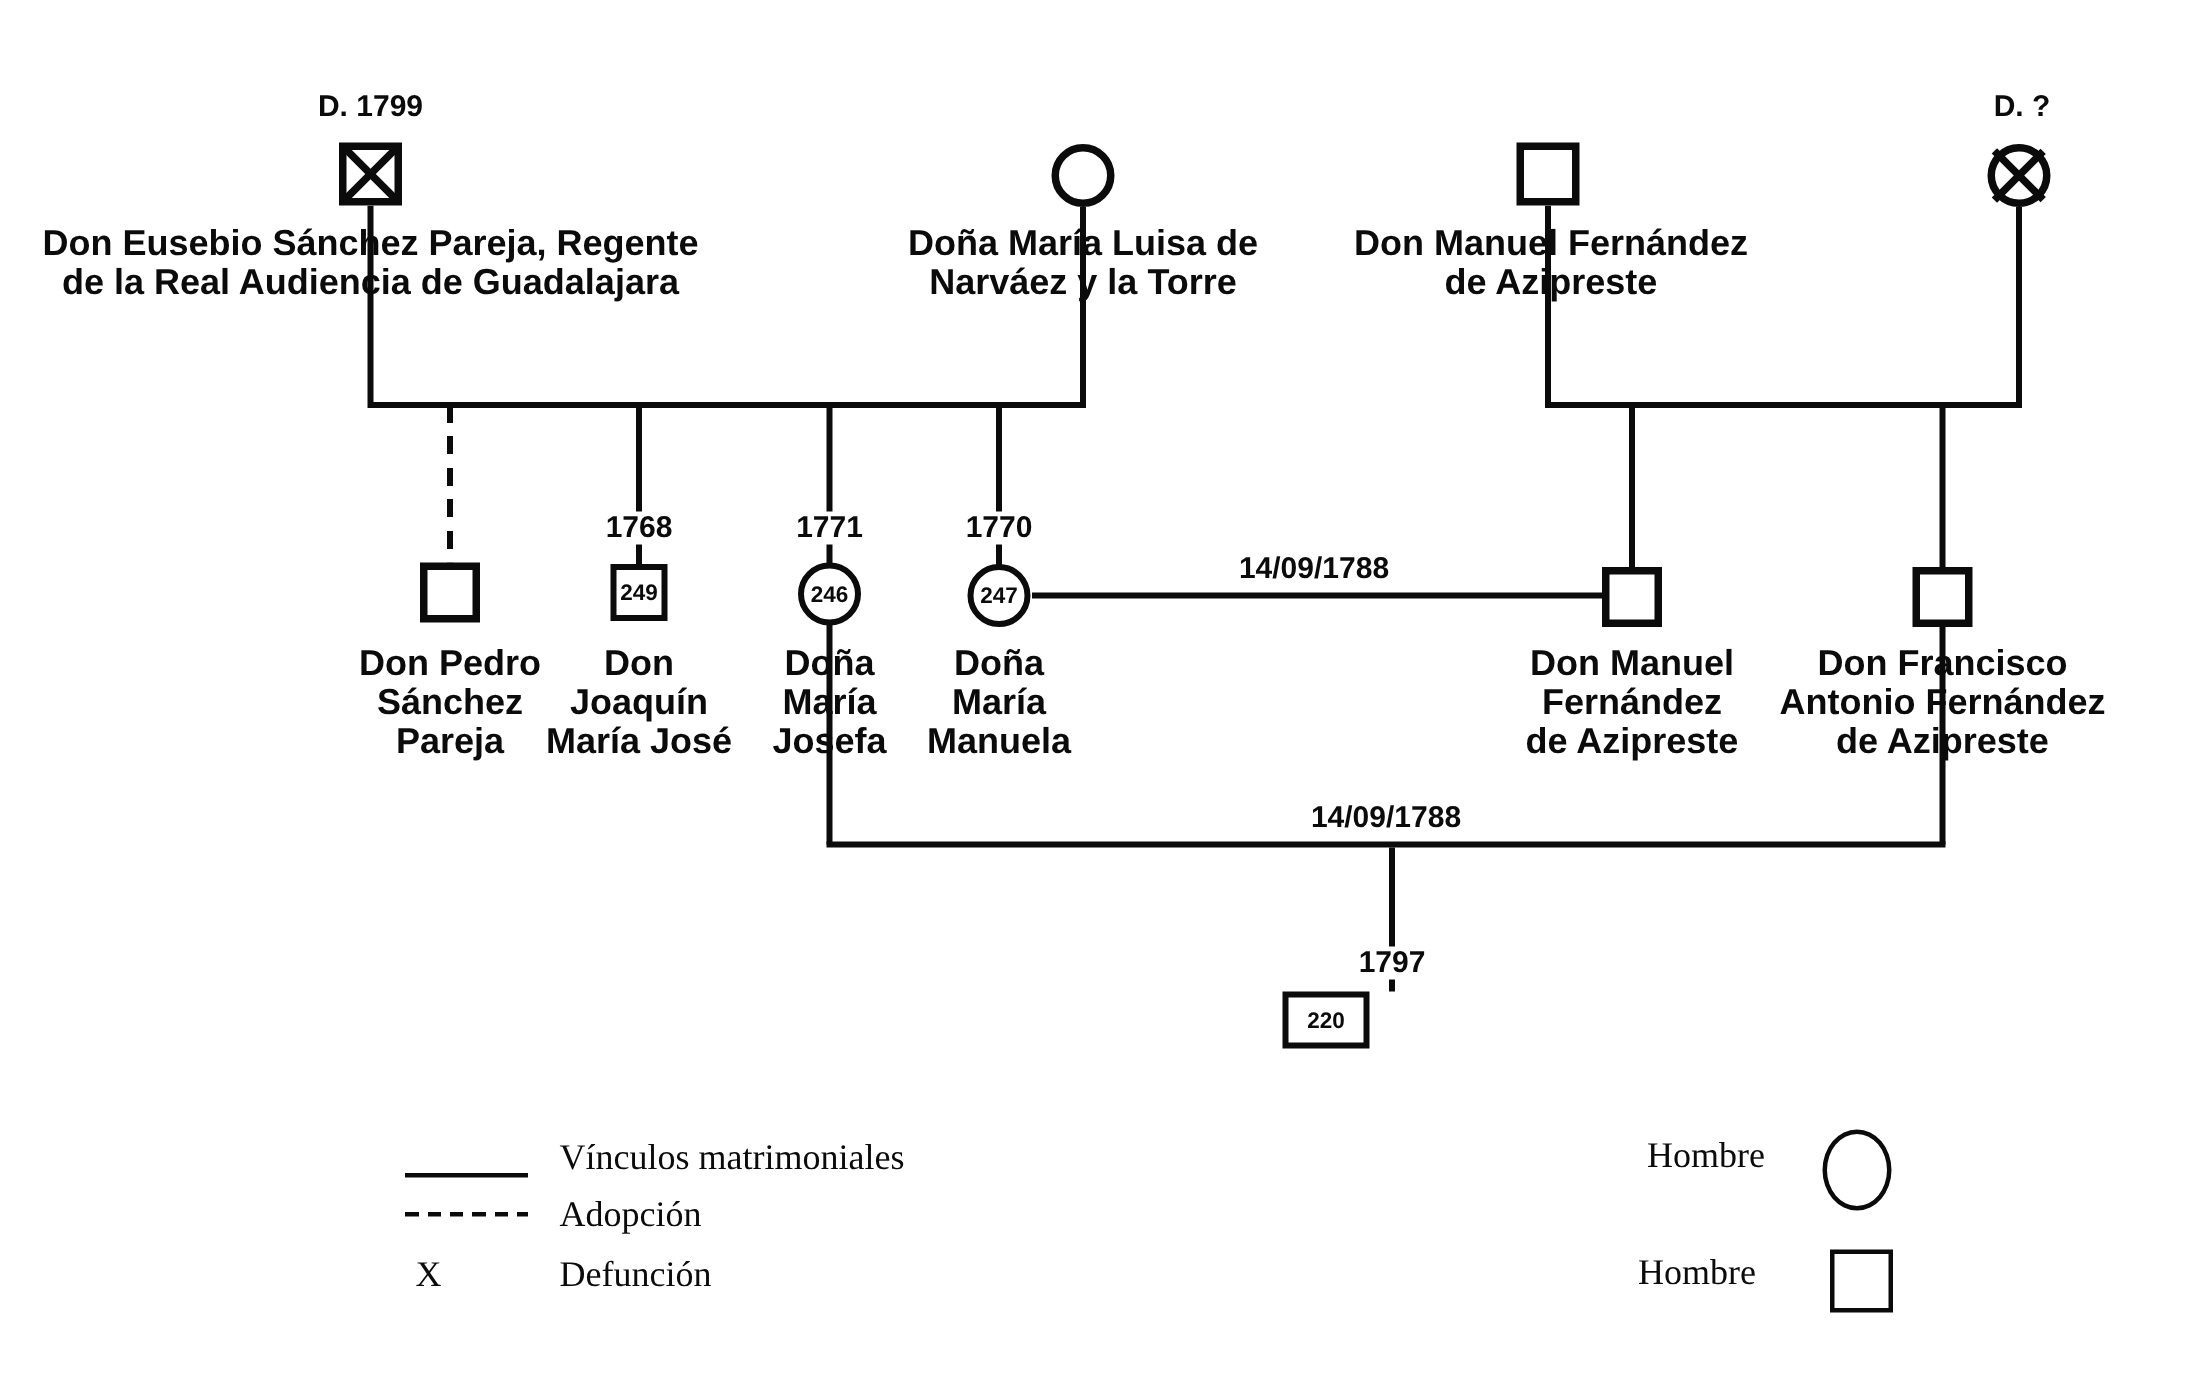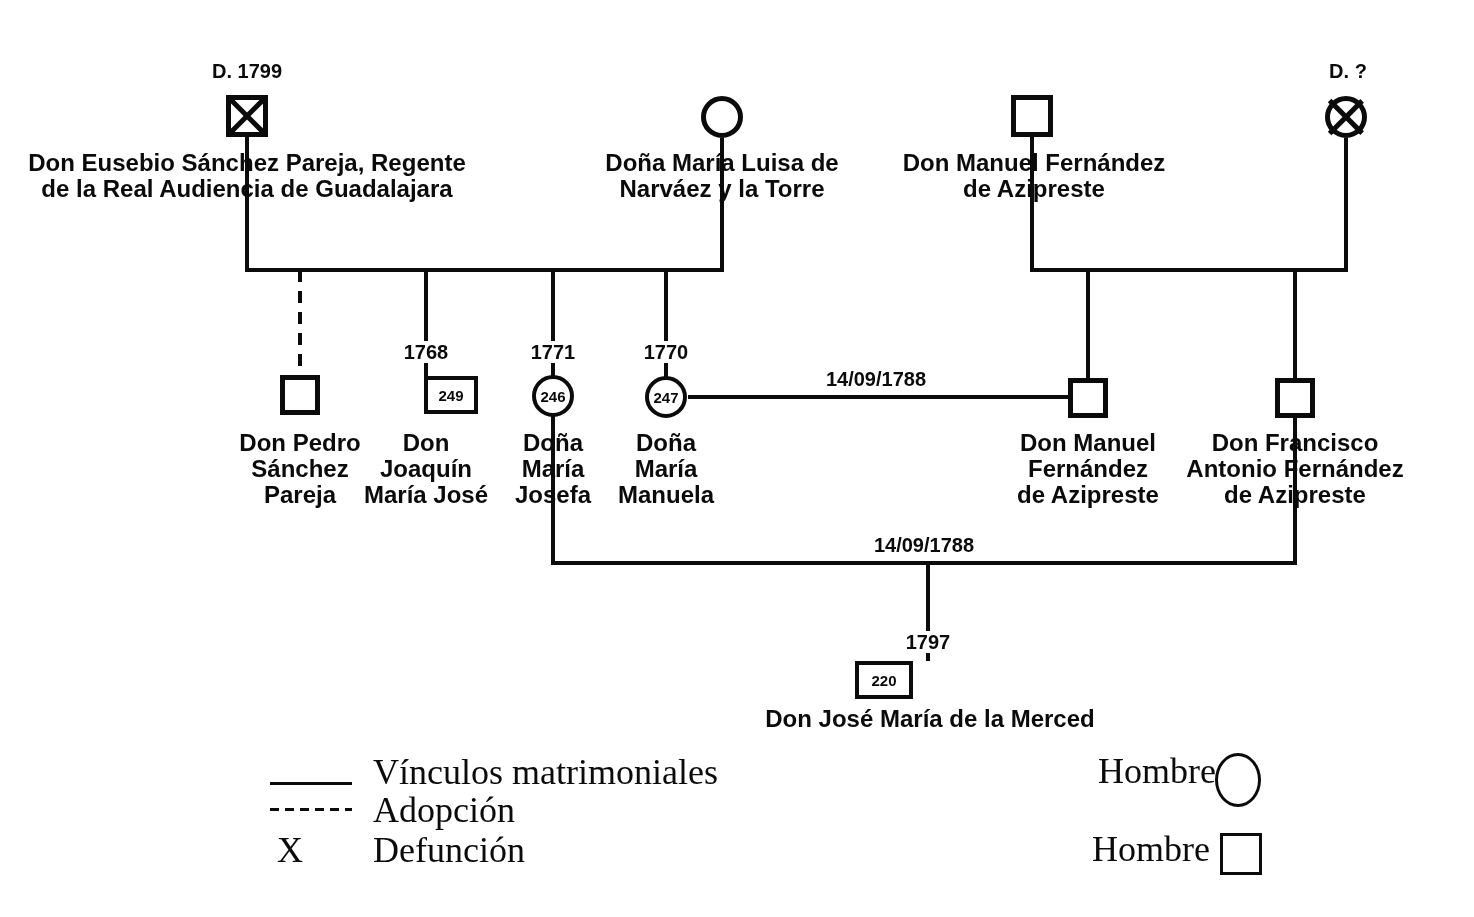--- a/index.html
+++ b/index.html
@@ -35,21 +35,21 @@
   
   .plabel {
     position:absolute; transform:translateX(-50%); text-align:center;
     font-weight:bold; font-size:24px; line-height:26px; white-space:pre-line;
   }
   .dlabel {
     position:absolute; transform:translateX(-50%); text-align:center;
     font-weight:bold; font-size:20px; background:#ffffff; padding:0 3px; line-height:22px;
   }
   .legend-text {
-    position:absolute; font-family:"Liberation Serif", serif; font-size:36px; line-height:32px;
+    position:absolute; font-family:"Liberation Serif", serif; font-size:24px; line-height:32px;
   }
   .legend-sym { position:absolute; border:3px solid #0b0b0b; background:#ffffff; }
 </style>
 </head>
 <body>
 
 <div class="canvas">
 
   <div class="vline" style="left:245px;top:137px;height:131px"></div>
   <div class="vline" style="left:720px;top:138px;height:130px"></div>
@@ -85,21 +85,21 @@
   <div class="dlabel" style="left:247px;top:60px">D. 1799</div>
   <div class="dlabel" style="left:1348px;top:60px">D. ?</div>
   <div class="plabel" style="left:247px;top:150px;width:460px">Don Eusebio Sánchez Pareja, Regente
 de la Real Audiencia de Guadalajara</div>
   <div class="plabel" style="left:722px;top:150px;width:270px">Doña María Luisa de
 Narváez y la Torre</div>
   <div class="plabel" style="left:1034px;top:150px;width:270px">Don Manuel Fernández
 de Azipreste</div>
 
   <div class="sym" style="left:280px;top:375px;width:40px;height:40px"></div>
-  <div class="sym num" style="left:424px;top:376px;width:54px;height:38px">
+  <div class="sym num" style="left:407px;top:376px;width:38px;height:38px">
     <span>249</span>
   </div>
   <div class="sym circle num" style="left:532px;top:375px;width:42px;height:42px">
     <span>246</span>
   </div>
   <div class="sym circle num" style="left:645px;top:376px;width:42px;height:42px">
     <span>247</span>
   </div>
   <div class="sym" style="left:1068px;top:378px;width:40px;height:40px"></div>
   <div class="sym" style="left:1275px;top:378px;width:40px;height:40px"></div>
@@ -126,21 +126,20 @@
 de Azipreste</div>
   <div class="plabel" style="left:1295px;top:430px;width:250px">Don Francisco
 Antonio Fernández
 de Azipreste</div>
 
   <div class="dlabel" style="left:924px;top:534px">14/09/1788</div>
   <div class="dlabel" style="left:928px;top:631px">1797</div>
   <div class="sym num" style="left:855px;top:661px;width:58px;height:38px">
     <span>220</span>
   </div>
-  <div class="plabel" style="left:930px;top:706px;width:420px">Don José María de la Merced</div>
 
   <div class="hline" style="left:270px;top:782px;width:82px;height:3px"></div>
   <div class="legend-text" style="left:373px;top:756px">Vínculos matrimoniales</div>
 
   <div class="hdash" style="left:270px;top:808px;width:82px"></div>
   <div class="legend-text" style="left:373px;top:794px">Adopción</div>
 
   <div class="legend-text" style="left:277px;top:834px">X</div>
   <div class="legend-text" style="left:373px;top:834px">Defunción</div>
 

